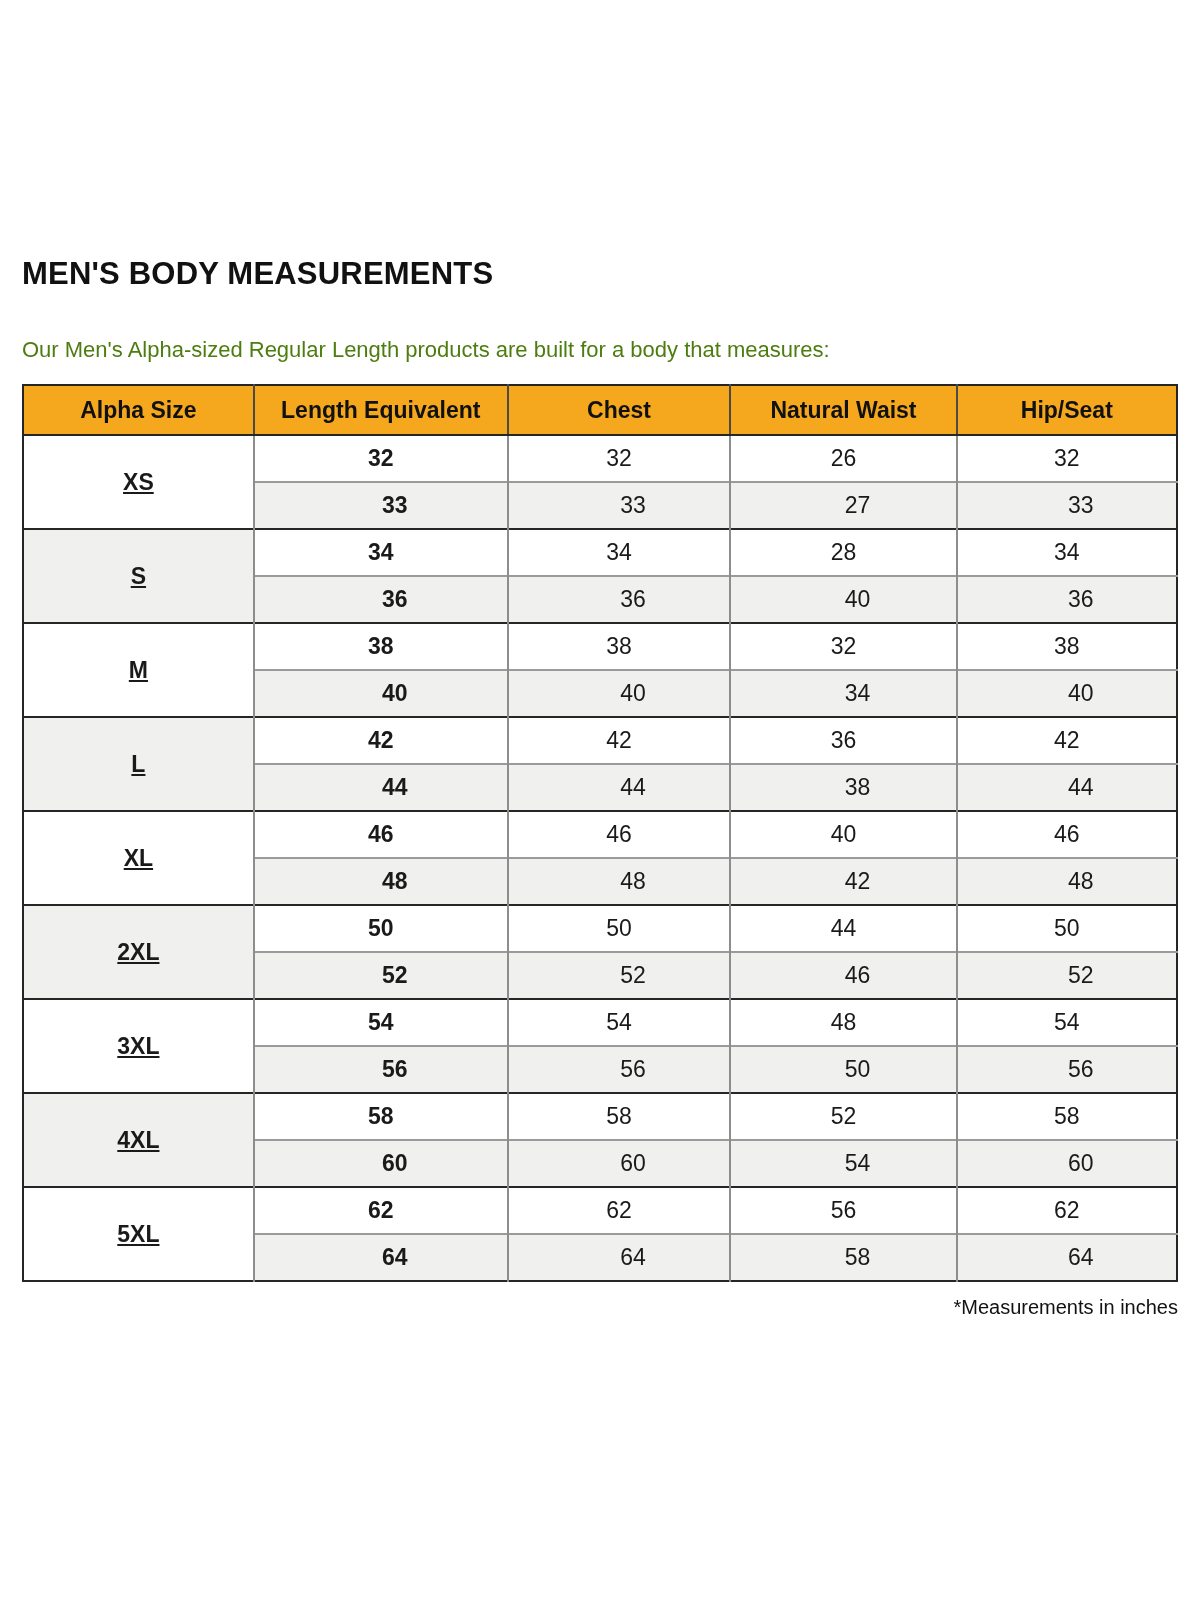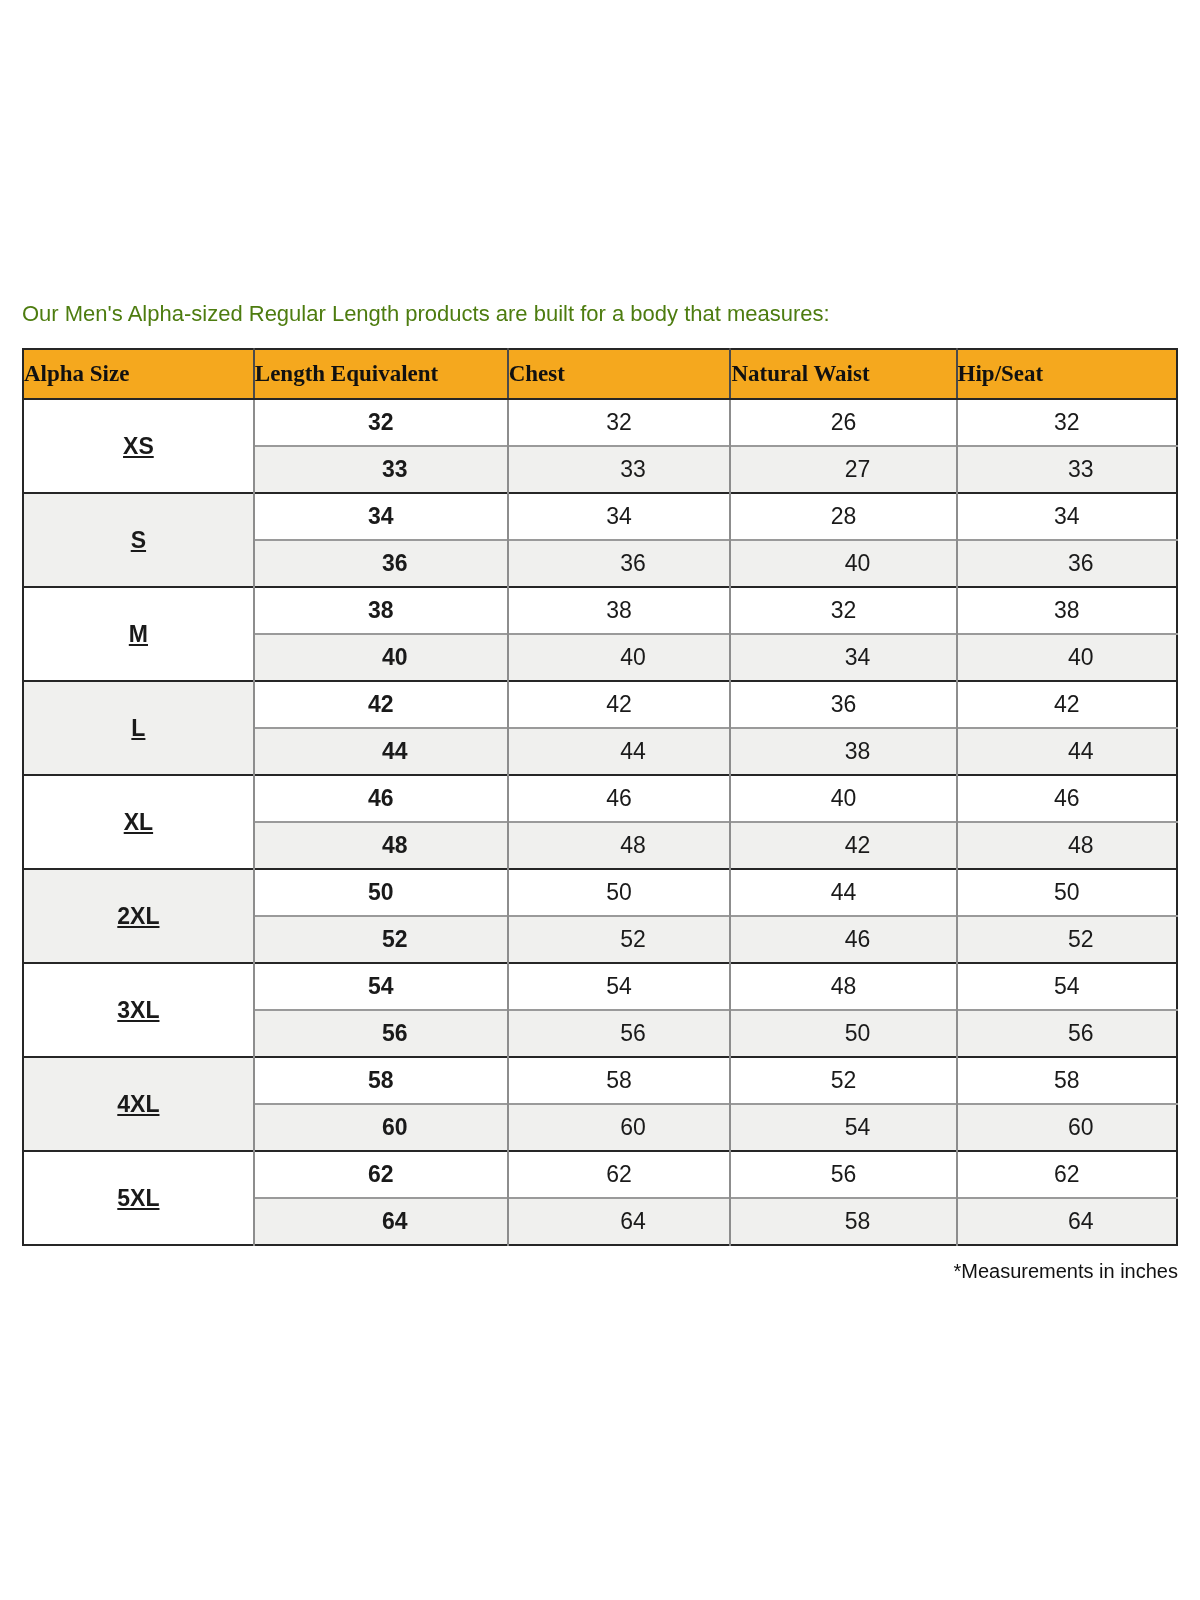--- a/index.html
+++ b/index.html
@@ -44,26 +44,25 @@
     border-collapse: collapse;
     margin-top: 21px;
     border: 2px solid var(--border-dark);
     table-layout: fixed;
   }
   .size-table th {
     background: var(--header-bg);
     height: 50px;
     font-size: 23px;
     font-weight: bold;
-    text-align: left;
+    text-align: center;
     color: #111111;
     border-left: 2px solid var(--border-header);
     border-bottom: 2px solid var(--border-dark);
     padding: 0;
-    font-family: Liberation Serif, serif;
   }
   .size-table th:first-child { border-left: none; }
   .size-table td {
     height: 47px;
     font-size: 23px;
     text-align: center;
     vertical-align: middle;
     border-left: 2px solid var(--border-mid);
     padding: 0;
     background: #ffffff;
@@ -81,20 +80,21 @@
     margin-top: 14px;
     text-align: right;
     font-size: 20px;
     color: #111111;
   }
 </style>
 </head>
 <body>
 
 <div class="page">
+  <h1 class="title">MEN'S BODY MEASUREMENTS</h1>
   <p class="subtitle">Our Men's Alpha-sized Regular Length products are built for a body that measures:</p>
 
   <table class="size-table">
     <colgroup>
       <col style="width:20%">
       <col style="width:22%">
       <col style="width:19.3%">
       <col style="width:19.6%">
       <col style="width:19.1%">
     </colgroup>

